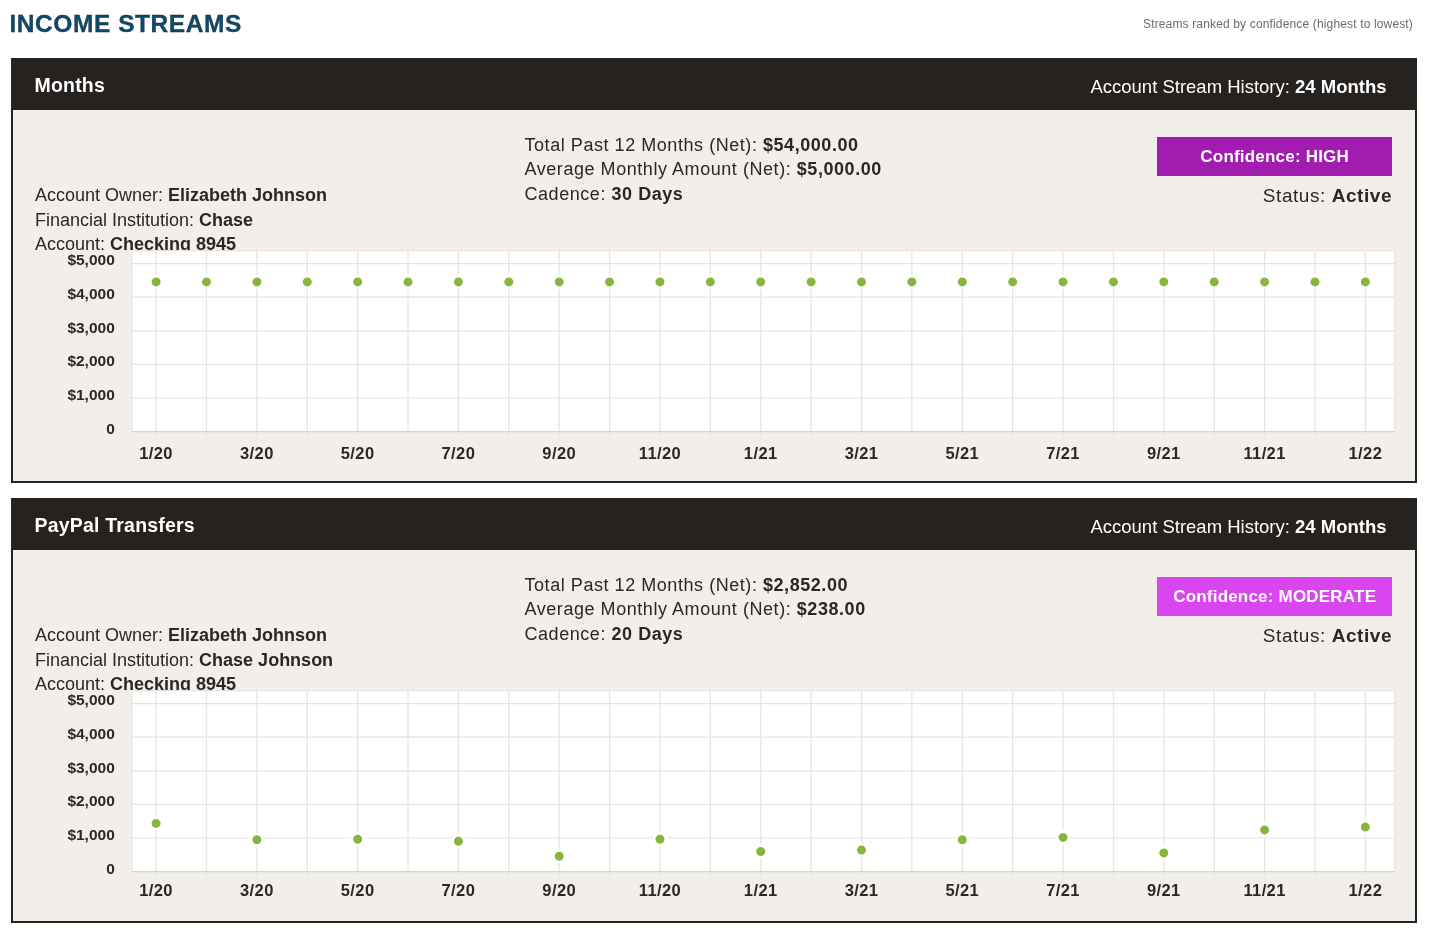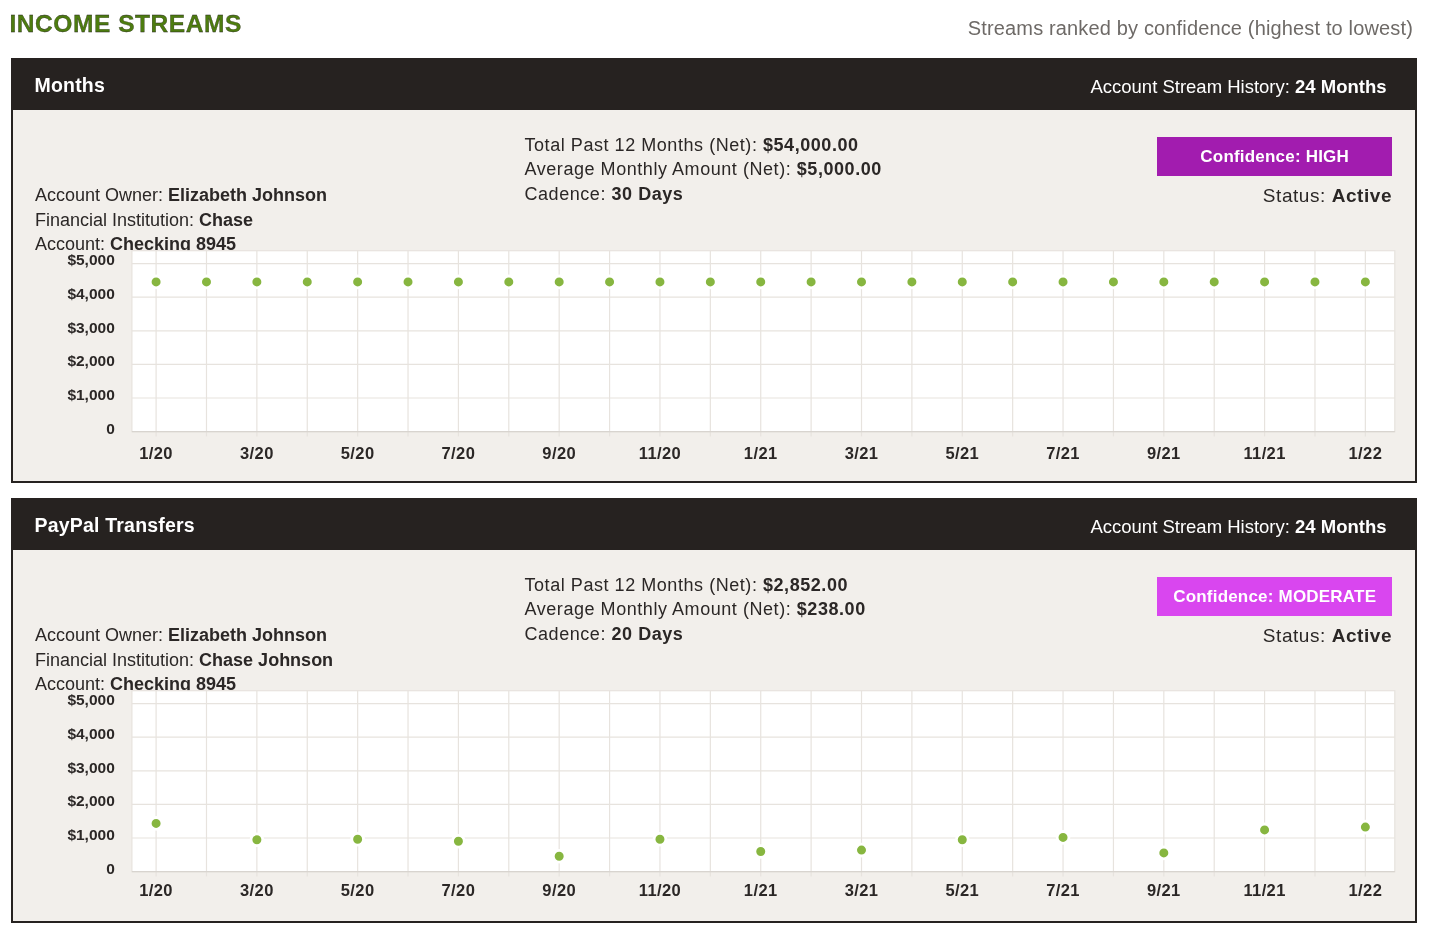--- a/index.html
+++ b/index.html
@@ -3,25 +3,25 @@
 <meta charset="utf-8">
 <style>
   html,body { margin:0; padding:0; }
   body {
     width:1430px; height:935px; background:#ffffff;
     font-family:"Liberation Sans", sans-serif;
     color:#2b2726; position:relative; overflow:hidden;
   }
   .h1 {
     position:absolute; left:9.5px; top:9.5px;
-    font-size:24.5px; font-weight:bold; letter-spacing:0.55px; -webkit-text-stroke:0.3px #262220; color:#4d7c0f;
+    font-size:24.5px; font-weight:bold; letter-spacing:0.55px; -webkit-text-stroke:0.3px #262220; color:#0c4a6e;
   }
   .note {
     position:absolute; right:17px; top:17px;
-    font-size:20px; color:#6e6a67; letter-spacing:0.15px;
+    font-size:12px; color:#6e6a67; letter-spacing:0.15px;
   }
   .card {
     position:absolute; left:11px; width:1402px; height:420.5px;
     background:#f2efeb; border:2px solid #262220;
   }
   .card1 { top:58px; }
   .card2 { top:498px; }
   .bar {
     position:absolute; left:0; top:0; right:0; height:50px;
     background:#262220; color:#ffffff;

